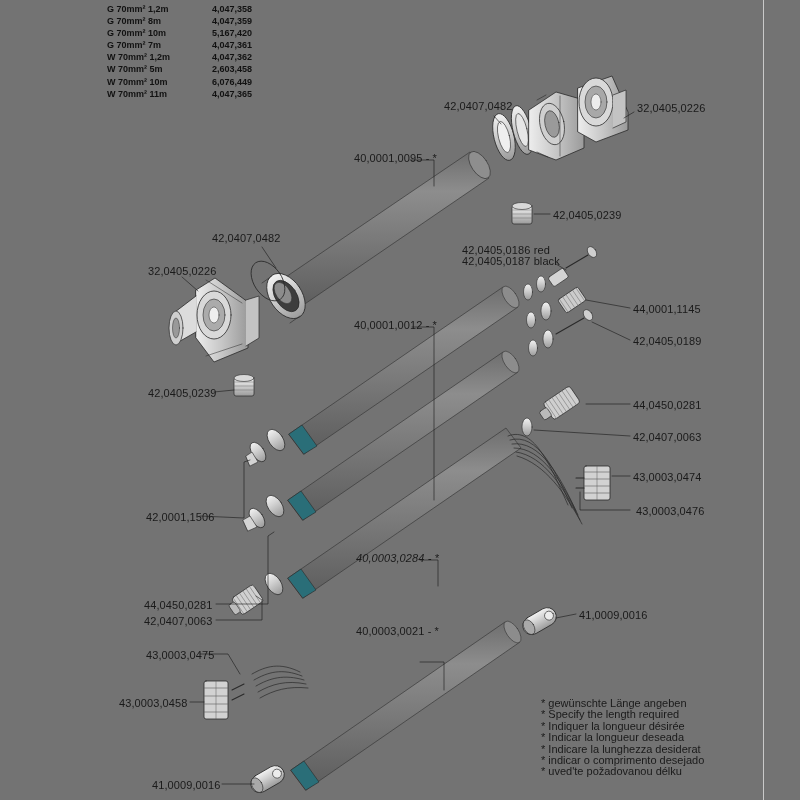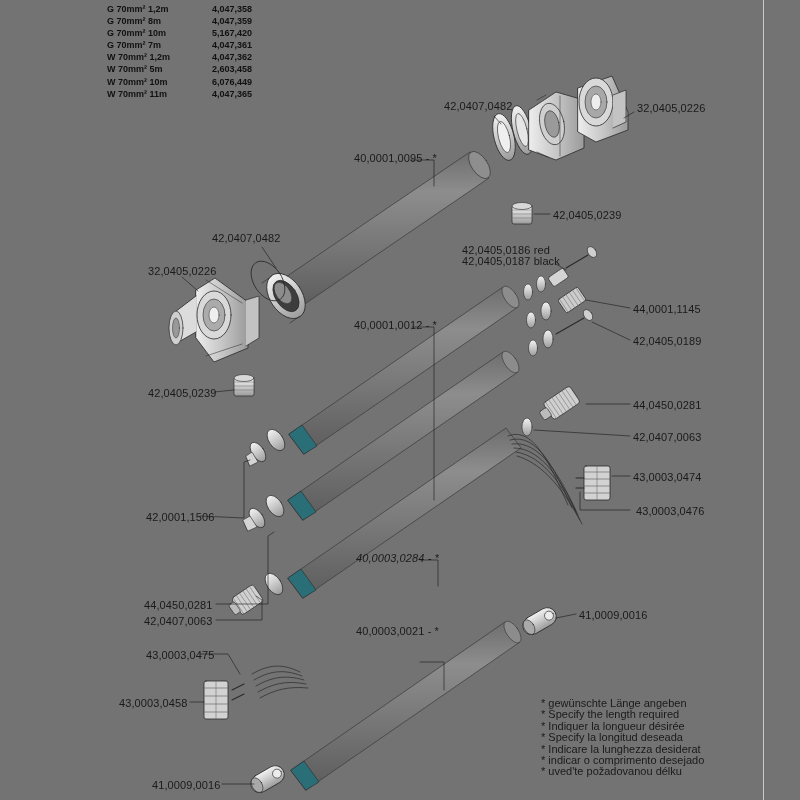--- a/index.html
+++ b/index.html
@@ -362,20 +362,20 @@
   <div class="lbl" style="left:579px; top:608px;">41,0009,0016</div>
   <div class="lbl" style="left:146px; top:648px;">43,0003,0475</div>
   <div class="lbl" style="left:356px; top:624px;">40,0003,0021 - *</div>
   <div class="lbl" style="left:119px; top:696px;">43,0003,0458</div>
   <div class="lbl" style="left:152px; top:778px;">41,0009,0016</div>
 
   <div id="notes">
     <div>* gewünschte Länge angeben</div>
     <div>* Specify the length required</div>
     <div>* Indiquer la longueur désirée</div>
-    <div>* Specify la longitud deseada</div>
+    <div>* Indicar la longueur deseada</div>
     <div>* Indicare la lunghezza desiderat</div>
     <div>* indicar o comprimento desejado</div>
     <div>* uved'te požadovanou délku</div>
   </div>
 
   <div class="right-rule"></div>
 </div>
 
 </body></html>

